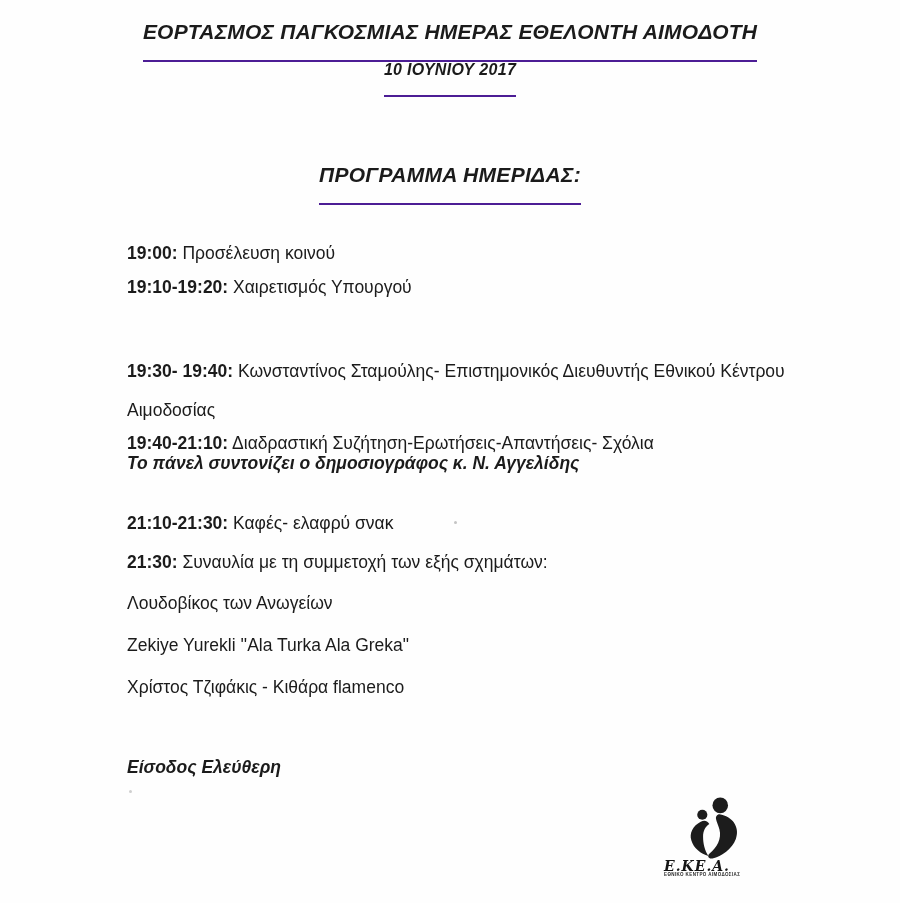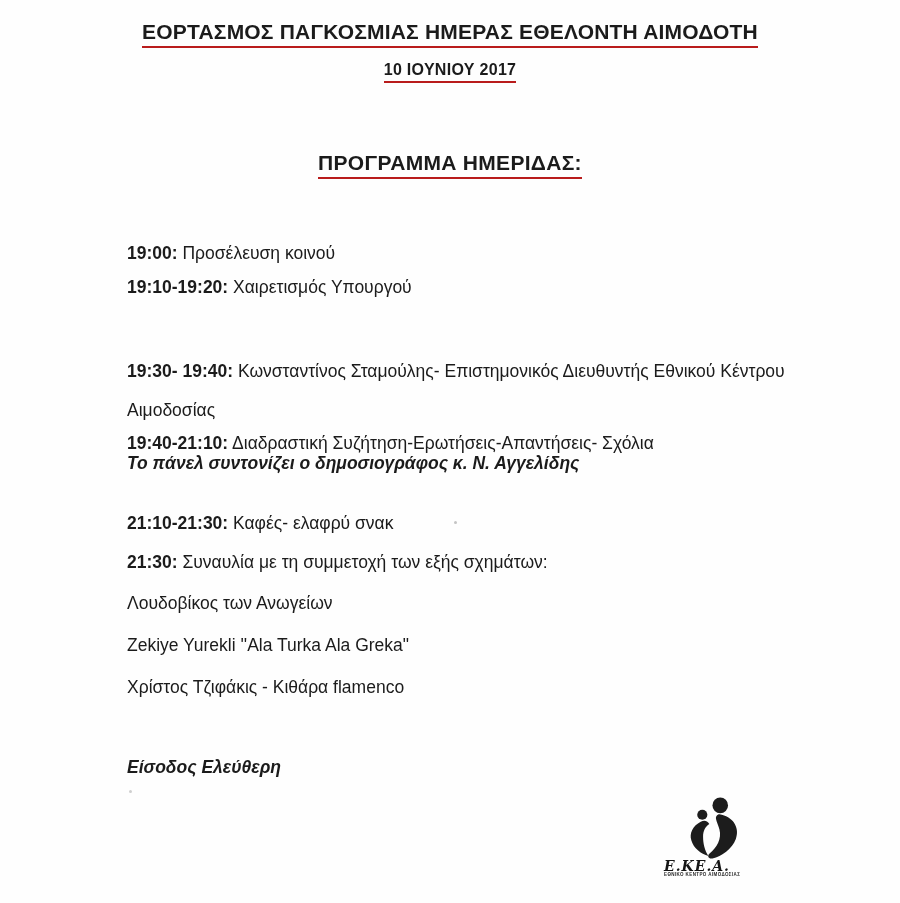--- a/index.html
+++ b/index.html
@@ -17,37 +17,38 @@
     overflow: hidden;
   }
   .abs { position: absolute; }
   .center-line {
     left: 0;
     width: 900px;
     text-align: center;
   }
   .u {
     display: inline-block;
-    border-bottom: 2px solid #b91c1c;
-    padding-bottom: 2px;
+    border-bottom: 2px solid #4c1d95;
+    padding-bottom: 16px;
+    font-style: italic;
   }
   .doc-title {
     top: 20px;
     font-size: 21px;
     font-weight: bold;
     letter-spacing: 0.2px;
   }
   .doc-date {
     top: 61px;
     font-size: 16px;
     font-weight: bold;
     letter-spacing: 0.3px;
   }
   .section-heading {
-    top: 151px;
+    top: 163px;
     font-size: 21px;
     font-weight: bold;
     letter-spacing: 0.3px;
   }
   .body-line {
     left: 127px;
     font-size: 17.5px;
     line-height: 39px;
     white-space: nowrap;
   }

